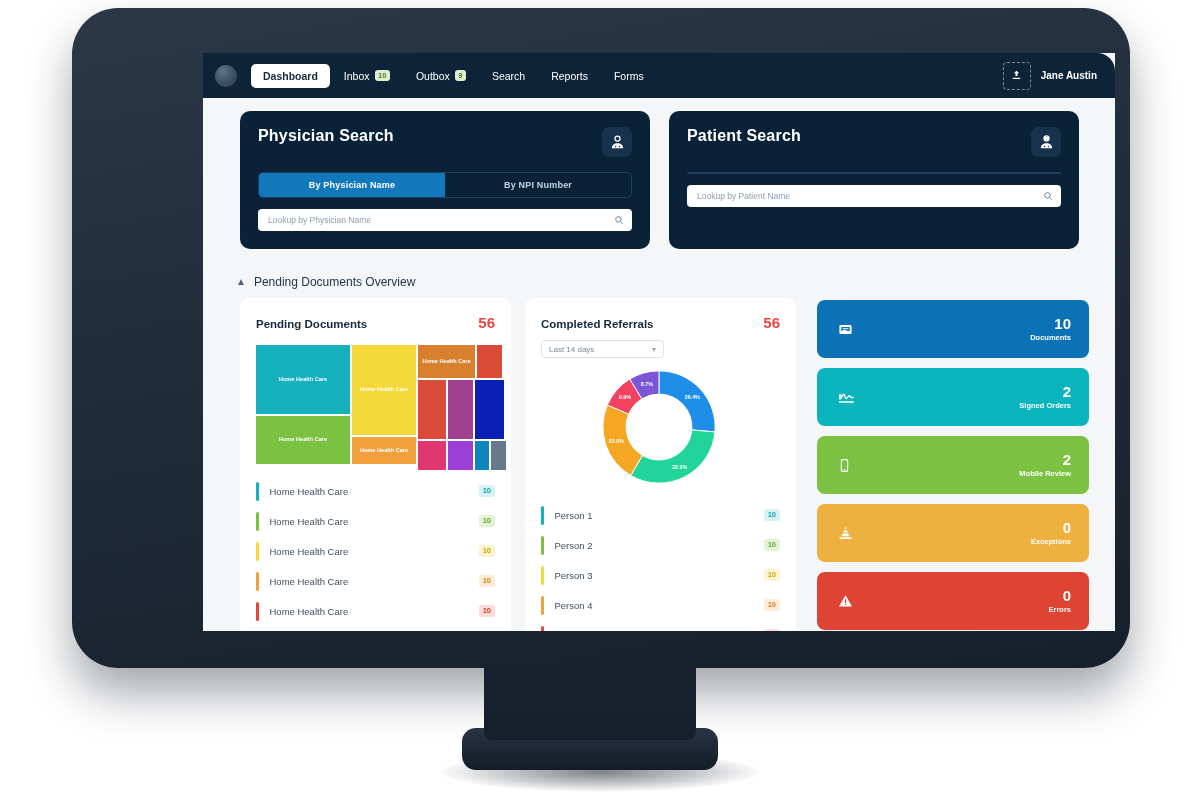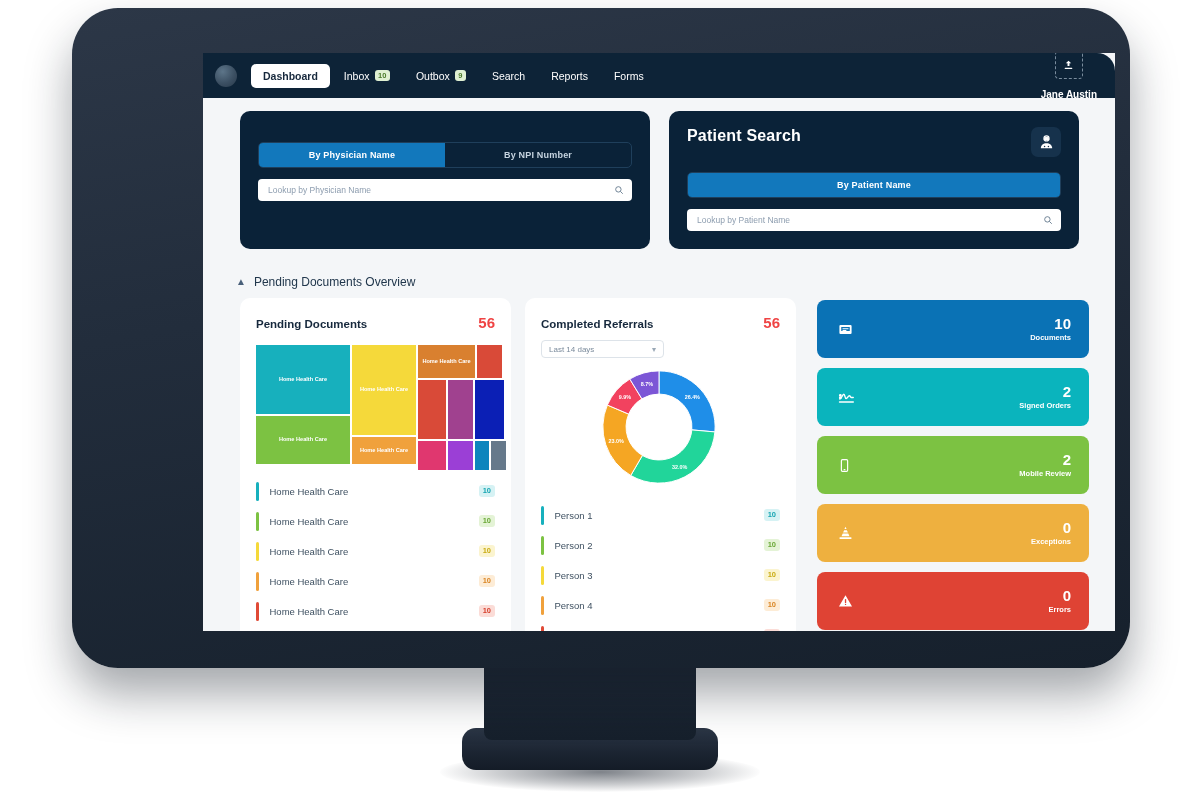--- a/index.html
+++ b/index.html
@@ -69,21 +69,20 @@
   }
   .nav-item.active { background: #ffffff; color: #16283c; font-weight: bold; }
   .nav-badge {
     background: #dff0d2; color: #4b7a2b;
     font-size: 7.5px; font-weight: bold;
     border-radius: 3px; padding: 1.5px 3.5px; line-height: 1;
   }
   .nav-right {
     margin-left: auto; display: flex; align-items: center; gap: 10px;
     padding-right: 18px;
-    flex-direction: column;
   }
   .upload-box {
     width: 26px; height: 26px; border: 1px dashed #7b8d9e; border-radius: 4px;
     display: flex; align-items: center; justify-content: center;
   }
   .user-name { font-size: 10px; font-weight: bold; color: #ffffff; white-space: nowrap; }
 
   
   .search-row {
     position: absolute; left: 37px; top: 58px;
@@ -248,20 +247,31 @@
                 <path d="M12 3l5 5h-3.2v5h-3.6V8H7l5-5z"></path>
                 <rect x="5" y="16" width="14" height="2.6" rx="1"></rect>
               </svg>
             </div>
             <span class="user-name">Jane Austin</span>
           </div>
         </div>
 
         <div class="search-row" id="search-row">
             <div class="search-card">
+              <div class="search-card-head">
+                <div class="search-title">Physician Search</div>
+                <div class="search-icon-box">
+                  <svg width="17" height="17" viewBox="0 0 24 24" fill="none" stroke="#ffffff" stroke-width="1.7">
+  <circle cx="12" cy="6.5" r="3.6"></circle>
+  <path d="M4 20c0-4.3 3.6-7 8-7s8 2.7 8 7z" fill="#ffffff" stroke="none"></path>
+  <circle cx="9.3" cy="17.6" r="1.1" fill="#16324c" stroke="none"></circle>
+  <circle cx="14.7" cy="17.6" r="1.1" fill="#16324c" stroke="none"></circle>
+</svg>
+                </div>
+              </div>
               <div class="toggle-group">
                 <div class="toggle-btn active">By Physician Name</div>
                 <div class="toggle-btn">By NPI Number</div>
               </div>
               <div class="search-field">
                 <input type="text" placeholder="Lookup by Physician Name" style="">
                 <span style="display: flex;">
                   <svg width="10" height="10" viewBox="0 0 24 24" fill="none" stroke="#5e7489" stroke-width="2.1">
   <circle cx="10.5" cy="10.5" r="6.5"></circle>
                     <path d="M15.5 15.5L21 21"></path>
@@ -277,21 +287,20 @@
   <path d="M8.4 7.4a3.6 3.6 0 017.2 0z" fill="#ffffff" stroke="none"></path>
   <path d="M8.3 7.6h7.4" stroke="#ffffff"></path>
   <circle cx="12" cy="6.2" r="3.6"></circle>
   <path d="M4 20c0-4.3 3.6-7 8-7s8 2.7 8 7z" fill="#ffffff" stroke="none"></path>
   <circle cx="9.3" cy="17.8" r="1.05" fill="#16324c" stroke="none"></circle>
   <circle cx="14.7" cy="17.8" r="1.05" fill="#16324c" stroke="none"></circle>
 </svg>
                 </div>
               </div>
               <div class="toggle-group">
-                <div class="toggle-btn active">By Patient Name</div>
               </div>
               <div class="search-field">
                 <input type="text" placeholder="Lookup by Patient Name" style="">
                 <span style="display: flex;">
                   <svg width="10" height="10" viewBox="0 0 24 24" fill="none" stroke="#5e7489" stroke-width="2.1">
   <circle cx="10.5" cy="10.5" r="6.5"></circle>
                     <path d="M15.5 15.5L21 21"></path>
 </svg>
                 </span>
               </div>

